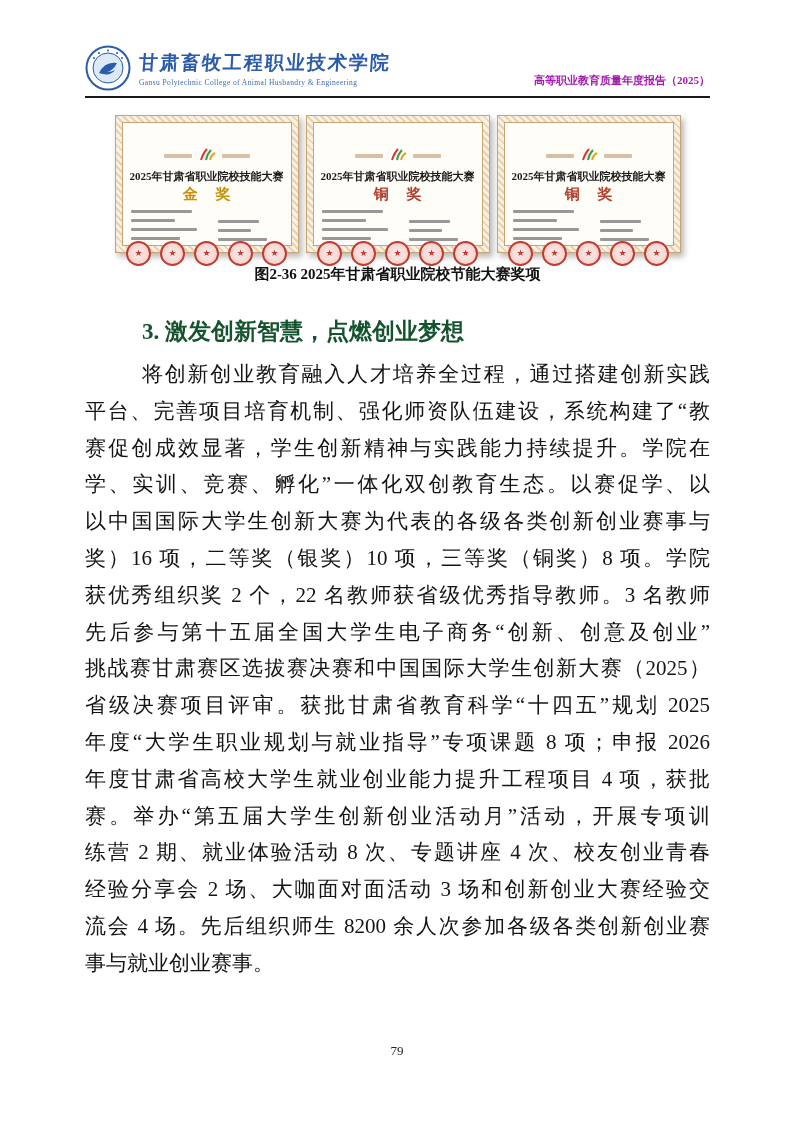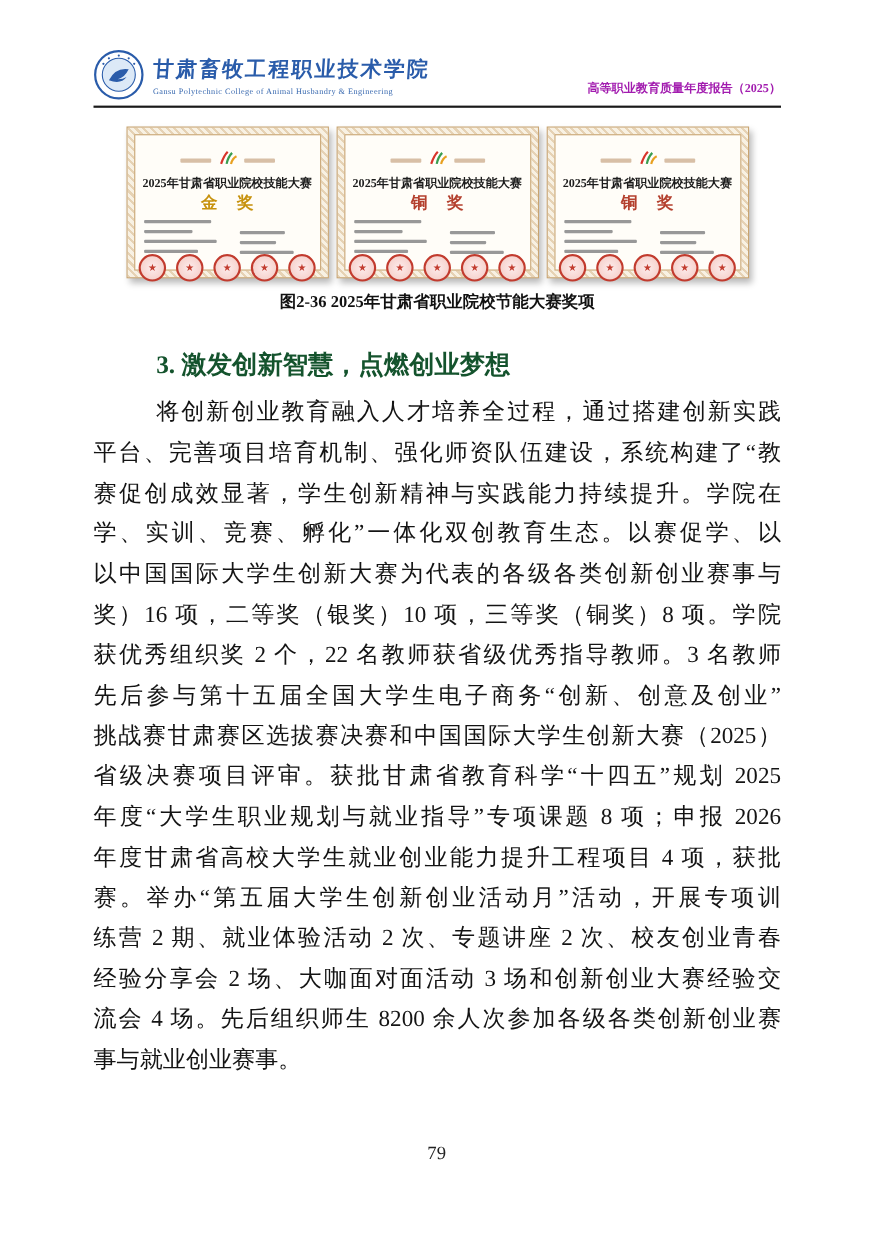--- a/index.html
+++ b/index.html
@@ -27,21 +27,21 @@
   
   .cert-row { display: flex; justify-content: center; gap: 7px; margin-top: 17px; }
   .cert {
     width: 184px; height: 138px; padding: 6px;
     border: 1px solid #c8a471;
     background: repeating-linear-gradient(45deg, #e6d2b4 0 2px, #f8f1e3 2px 5px);
     box-shadow: 3px 4px 6px rgba(0,0,0,.28);
   }
   .cert-inner {
     height: 100%; border: 1px solid #c8a471; background: #fffdf8;
-    display: flex; flex-direction: column; align-items: center; padding: 12px 8px 3px;
+    display: flex; flex-direction: column; align-items: center; padding: 22px 8px 3px;
   }
   .cert-tagline { display: flex; align-items: center; gap: 6px; margin-top: 2px; }
   .tag-bar { width: 28px; height: 4px; background: #d8bfa6; border-radius: 1px; }
   .cert-title { font-size: 11px; font-weight: bold; color: #1c1c1c; margin-top: 4px; white-space: nowrap; }
   .cert-award { font-size: 15px; font-weight: bold; letter-spacing: 7px; text-indent: 7px; margin-top: 1px; }
   .cert-details { width: 100%; display: flex; margin-top: 6px; flex: 1; gap: 8px; }
   .d-col { display: flex; flex-direction: column; gap: 6px; }
   .d-col.left { width: 55%; }
   .d-col.right { width: 45%; padding-top: 10px; }
   .d-bar { height: 3px; background: #989898; border-radius: 1px; }
@@ -62,21 +62,21 @@
   .body-line {
     font-size: 21px; color: #141414;
     height: 36.8px; line-height: 36.8px;
     text-align: justify; text-align-last: justify;
     white-space: nowrap;
   }
   .body-line.indent { text-indent: 57px; }
   .body-line.last { text-align-last: left; }
 
   
-  .page-footer { position: absolute; bottom: 64px; left: 0; width: 794px; text-align: center; font-size: 17px; color: #222; }
+  .page-footer { position: absolute; bottom: 64px; left: 0; width: 794px; text-align: center; font-size: 13px; color: #222; }
 </style>
 </head>
 <body>
 
 <div class="page">
 
   <div class="header">
     <div class="header-left">
       <span class="emblem">
         <svg viewBox="0 0 46 46" width="46" height="46">
@@ -226,21 +226,21 @@
       <div class="body-line">学、实训、竞赛、孵化”一体化双创教育生态。以赛促学、以</div>
       <div class="body-line">以中国国际大学生创新大赛为代表的各级各类创新创业赛事与</div>
       <div class="body-line">奖）16 项，二等奖（银奖）10 项，三等奖（铜奖）8 项。学院</div>
       <div class="body-line">获优秀组织奖 2 个，22 名教师获省级优秀指导教师。3 名教师</div>
       <div class="body-line">先后参与第十五届全国大学生电子商务“创新、创意及创业”</div>
       <div class="body-line">挑战赛甘肃赛区选拔赛决赛和中国国际大学生创新大赛（2025）</div>
       <div class="body-line">省级决赛项目评审。获批甘肃省教育科学“十四五”规划 2025</div>
       <div class="body-line">年度“大学生职业规划与就业指导”专项课题 8 项；申报 2026</div>
       <div class="body-line">年度甘肃省高校大学生就业创业能力提升工程项目 4 项，获批</div>
       <div class="body-line">赛。举办“第五届大学生创新创业活动月”活动，开展专项训</div>
-      <div class="body-line">练营 2 期、就业体验活动 2 次、专题讲座 2 次、校友创业青春</div>
+      <div class="body-line">练营 2 期、就业体验活动 8 次、专题讲座 4 次、校友创业青春</div>
       <div class="body-line">经验分享会 2 场、大咖面对面活动 3 场和创新创业大赛经验交</div>
       <div class="body-line">流会 4 场。先后组织师生 8200 余人次参加各级各类创新创业赛</div>
       <div class="body-line last">事与就业创业赛事。</div>
     </div>
 
   <div class="page-footer">
     <span>79</span>
   </div>
 
 </div>

